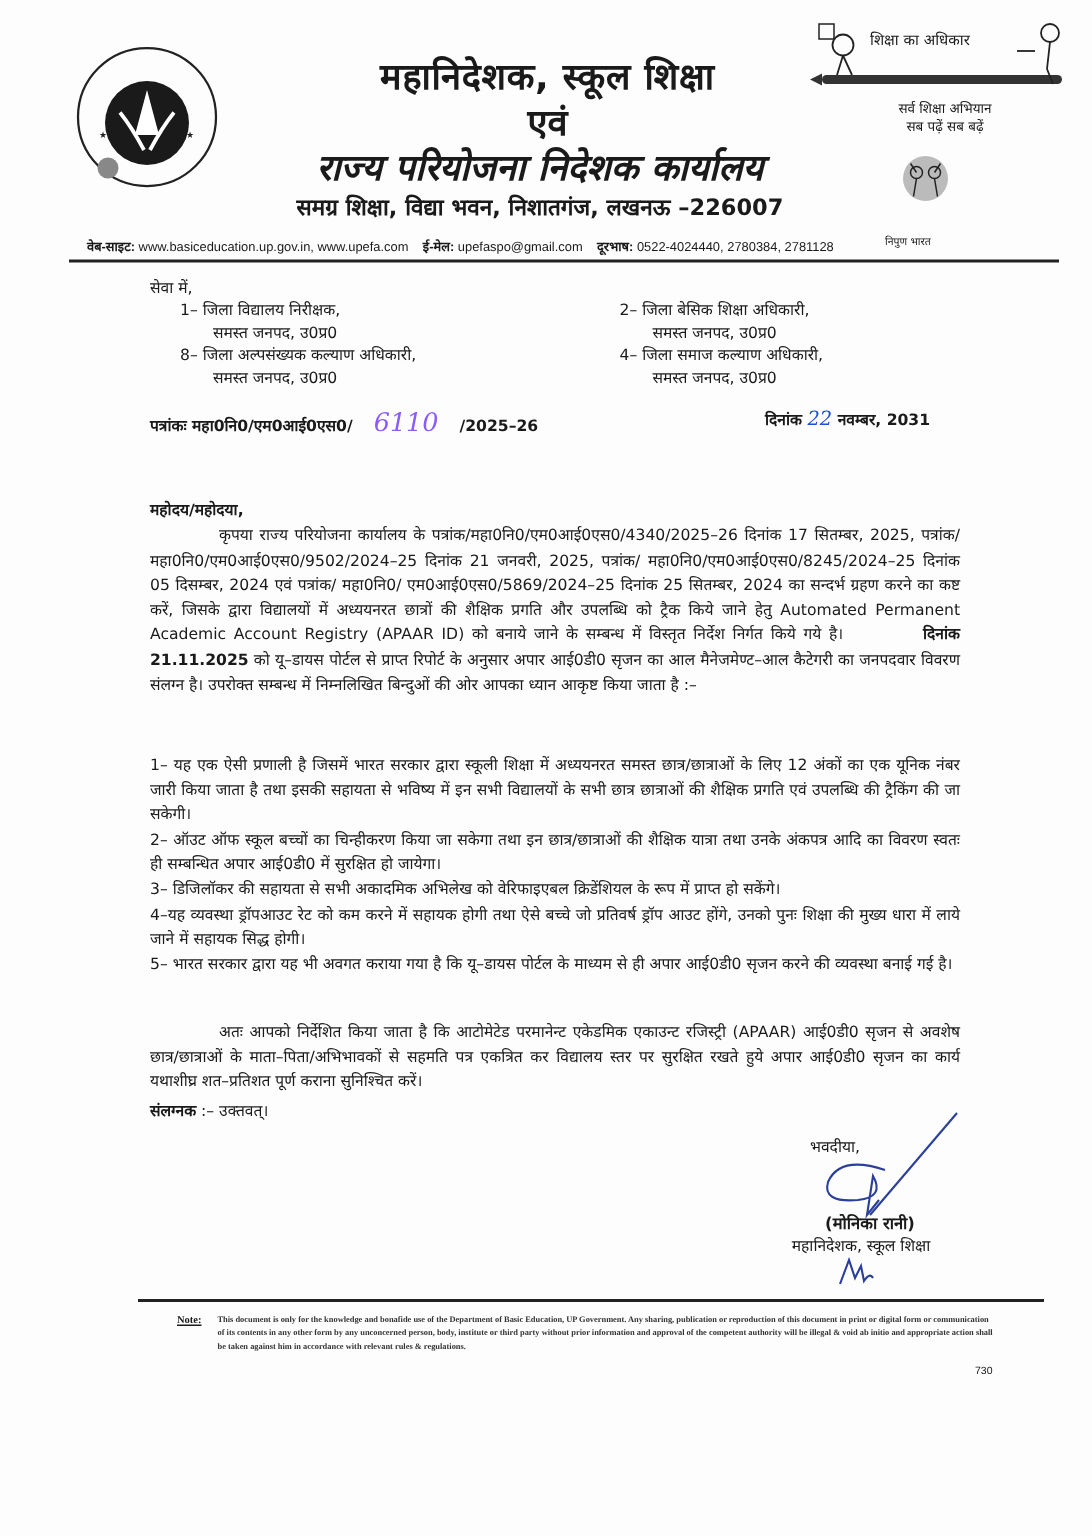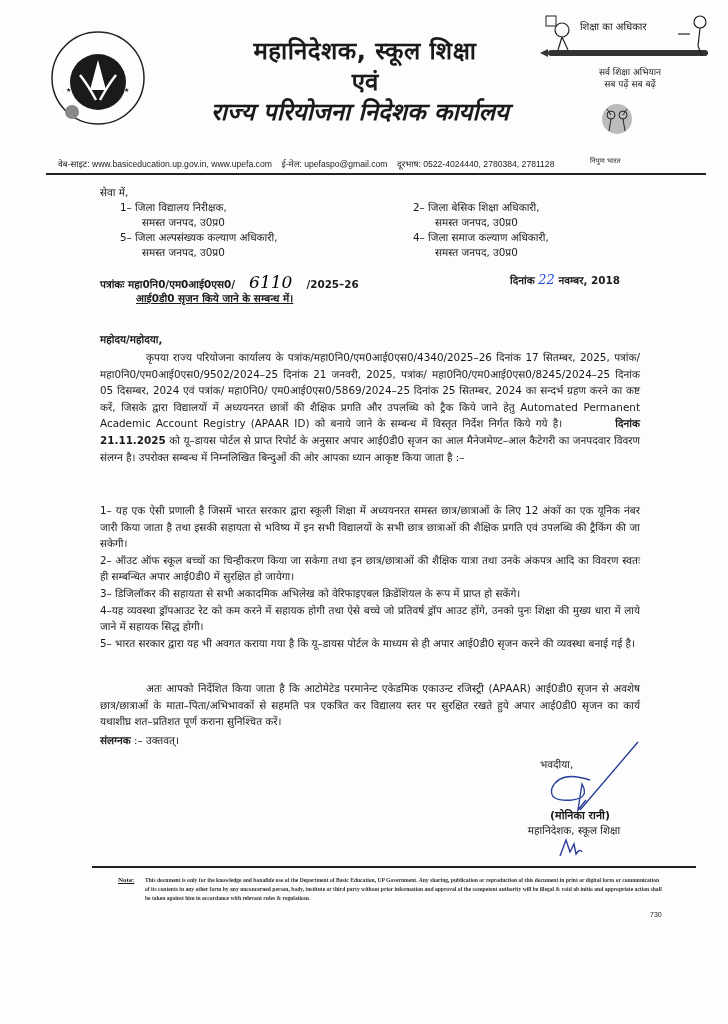--- a/index.html
+++ b/index.html
@@ -7,42 +7,42 @@
   body { font-family: "DejaVu Sans", "Liberation Sans", sans-serif; color: #1a1a1a; position: relative; }
   .page { position: absolute; left: 0; top: 0; width: 728px; height: 1024px; background: #fdfdfd; }
 
   
   .emblem { position: absolute; left: 50px; top: 30px; width: 96px; height: 96px; }
   .title1 { position: absolute; left: 215px; top: 33px; width: 300px; text-align: center; font-size: 24px; font-weight: bold; letter-spacing: 0.5px; }
   .title2 { position: absolute; left: 215px; top: 64px; width: 300px; text-align: center; font-size: 24px; font-weight: bold; }
   .title3 { position: absolute; left: 160px; top: 94px; width: 400px; text-align: center; font-size: 24px; font-weight: bold; font-style: italic; }
   .address { position: absolute; left: 150px; top: 127px; width: 420px; text-align: center; font-size: 15px; font-weight: bold; }
   .contact { position: absolute; left: 58px; top: 158px; width: 640px; font-size: 8.6px; white-space: nowrap; font-family: "Liberation Sans", sans-serif; }
-  .contact b { font-weight: normal; }
+  .contact b { font-weight: bold; }
   .header-rule { position: absolute; left: 46px; top: 173px; width: 660px; height: 2px; background: #222; }
 
   .rte-logo { position: absolute; left: 540px; top: 12px; width: 176px; height: 50px; }
   .rte-text { position: absolute; left: 580px; top: 19px; font-size: 10px; }
   .ssa-text1 { position: absolute; left: 580px; top: 65px; width: 100px; text-align: center; font-size: 9px; }
   .ssa-text2 { position: absolute; left: 580px; top: 77px; width: 100px; text-align: center; font-size: 9px; }
   .nipun-logo { position: absolute; left: 595px; top: 95px; width: 44px; height: 44px; }
   .nipun-text { position: absolute; left: 590px; top: 156px; width: 56px; text-align: left; font-size: 7px; }
 
   
   .body-text { position: absolute; font-size: 10.4px; line-height: 16.6px; font-family: "DejaVu Sans", sans-serif; }
   .sewa { left: 100px; top: 184px; }
   .addr { position: absolute; font-size: 10.4px; line-height: 15px; }
   .a1 { left: 120px; top: 200px; }
   .a2 { left: 413px; top: 200px; }
   .a3 { left: 120px; top: 230px; }
   .a4 { left: 413px; top: 230px; }
   .addr .sub { padding-left: 22px; display: block; }
 
   .ref { position: absolute; left: 100px; top: 272px; font-size: 10.4px; font-weight: bold; white-space: nowrap; }
-  .ref .hand { font-family: "DejaVu Serif", serif; font-style: italic; color: #000000; font-size: 17px; font-weight: normal; margin: 0 14px; }
+  .ref .hand { font-family: "DejaVu Serif", serif; font-style: italic; color: #8b5cf6; font-size: 17px; font-weight: normal; margin: 0 14px; }
   .date { position: absolute; left: 510px; top: 272px; font-size: 10.4px; font-weight: bold; white-space: nowrap; }
   .date .hand { font-family: "DejaVu Serif", serif; font-style: italic; color: #1d4ed8; font-size: 13px; font-weight: normal; }
 
   .subject { position: absolute; left: 100px; top: 290px; width: 540px; font-size: 10.4px; font-weight: bold; line-height: 16px; text-decoration: underline; }
   .subject .l2 { display: block; padding-left: 36px; }
 
   .salute { position: absolute; left: 100px; top: 332px; font-size: 10.4px; font-weight: bold; }
   .para { position: absolute; left: 100px; top: 349px; width: 540px; font-size: 10.4px; line-height: 16.6px; text-align: justify; }
   .para .indent { display: inline-block; width: 46px; }
   .para b { font-weight: bold; margin-left: 48px; }
@@ -78,20 +78,21 @@
     <path d="M30 45 Q38 55 46 70" stroke="#fff" stroke-width="2.5" fill="none"></path>
     <path d="M66 45 Q58 55 50 70" stroke="#fff" stroke-width="2.5" fill="none"></path>
     <circle cx="22" cy="82" r="7" fill="#888"></circle>
     <text x="16" y="62" font-size="6" fill="#222">★</text>
     <text x="74" y="62" font-size="6" fill="#222">★</text>
   </svg>
 
   <div class="title1">महानिदेशक, स्कूल शिक्षा</div>
   <div class="title2">एवं</div>
   <div class="title3">राज्य परियोजना निदेशक कार्यालय</div>
+  <div class="address">समग्र शिक्षा, विद्या भवन, निशातगंज, लखनऊ –226007</div>
 
   <svg class="rte-logo" viewBox="0 0 176 50">
     <rect x="8" y="38" width="160" height="6" rx="3" fill="#333"></rect>
     <polygon points="0,41 8,37 8,45" fill="#333"></polygon>
     <circle cx="22" cy="18" r="7" fill="none" stroke="#222" stroke-width="1.2"></circle>
     <path d="M22 25 L18 38 M22 25 L28 38" stroke="#222" stroke-width="1.2"></path>
     <rect x="6" y="4" width="10" height="10" fill="none" stroke="#222" stroke-width="1"></rect>
     <circle cx="160" cy="10" r="6" fill="none" stroke="#222" stroke-width="1.2"></circle>
     <path d="M160 16 L158 34 M158 34 L162 44" stroke="#222" stroke-width="1.2"></path>
     <path d="M150 22 L138 22" stroke="#222" stroke-width="1.2"></path>
@@ -122,39 +123,38 @@
   <div class="body-text sewa">सेवा में,</div>
   <div class="addr a1">
     <span>1– जिला विद्यालय निरीक्षक,</span>
     <span class="sub">समस्त जनपद, उ0प्र0</span>
   </div>
   <div class="addr a2">
     <span>2– जिला बेसिक शिक्षा अधिकारी,</span>
     <span class="sub">समस्त जनपद, उ0प्र0</span>
   </div>
   <div class="addr a3">
-    <span>5– जिला अल्पसंख्यक कल्याण अधिकारी,</span>
+    <span>8– जिला अल्पसंख्यक कल्याण अधिकारी,</span>
     <span class="sub">समस्त जनपद, उ0प्र0</span>
   </div>
   <div class="addr a4">
     <span>4– जिला समाज कल्याण अधिकारी,</span>
     <span class="sub">समस्त जनपद, उ0प्र0</span>
   </div>
 
   <div class="ref">
     <span>पत्रांकः महा0नि0/एम0आई0एस0/</span><span class="hand">6110</span><span>/2025–26</span>
   </div>
   <div class="date">
     <span>दिनांक</span>
     <span class="hand">22</span>
-    <span>नवम्बर, 2018</span>
+    <span>नवम्बर, 2031</span>
   </div>
 
   <div class="subject">
-    <span class="l2">आई0डी0 सृजन किये जाने के सम्बन्ध में।</span>
   </div>
 
   <div class="salute">महोदय/महोदया,</div>
   <div class="para">
     <span class="indent"></span><span>कृपया राज्य परियोजना कार्यालय के पत्रांक/महा0नि0/एम0आई0एस0/4340/2025–26 दिनांक 17 सितम्बर, 2025, पत्रांक/महा0नि0/एम0आई0एस0/9502/2024–25 दिनांक 21 जनवरी, 2025, पत्रांक/ महा0नि0/एम0आई0एस0/8245/2024–25 दिनांक 05 दिसम्बर, 2024 एवं पत्रांक/ महा0नि0/ एम0आई0एस0/5869/2024–25 दिनांक 25 सितम्बर, 2024 का सन्दर्भ ग्रहण करने का कष्ट करें, जिसके द्वारा विद्यालयों में अध्ययनरत छात्रों की शैक्षिक प्रगति और उपलब्धि को ट्रैक किये जाने हेतु Automated Permanent Academic Account Registry (APAAR ID) को बनाये जाने के सम्बन्ध में विस्तृत निर्देश निर्गत किये गये है।</span>
     <b>दिनांक 21.11.2025</b><span> को यू–डायस पोर्टल से प्राप्त रिपोर्ट के अनुसार अपार आई0डी0 सृजन का आल मैनेजमेण्ट–आल कैटेगरी का जनपदवार विवरण संलग्न है। उपरोक्त सम्बन्ध में निम्नलिखित बिन्दुओं की ओर आपका ध्यान आकृष्ट किया जाता है :–</span>
   </div>
 
   <div class="points">
     <p>1– यह एक ऐसी प्रणाली है जिसमें भारत सरकार द्वारा स्कूली शिक्षा में अध्ययनरत समस्त छात्र/छात्राओं के लिए 12 अंकों का एक यूनिक नंबर जारी किया जाता है तथा इसकी सहायता से भविष्य में इन सभी विद्यालयों के सभी छात्र छात्राओं की शैक्षिक प्रगति एवं उपलब्धि की ट्रैकिंग की जा सकेगी।</p>

